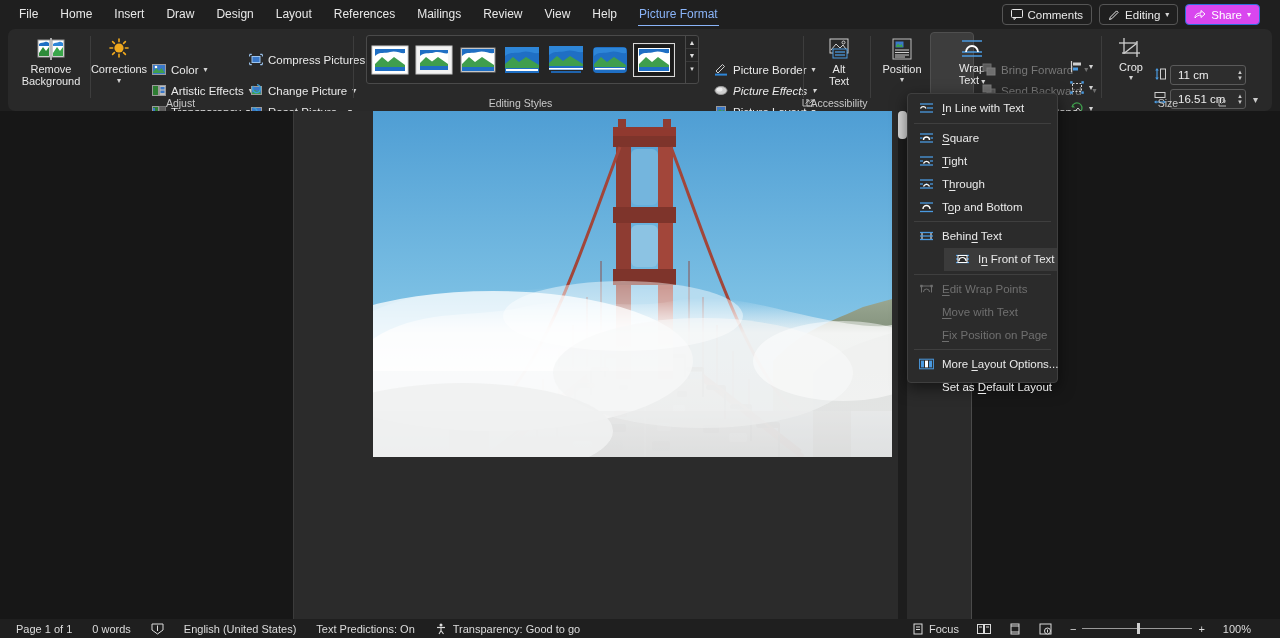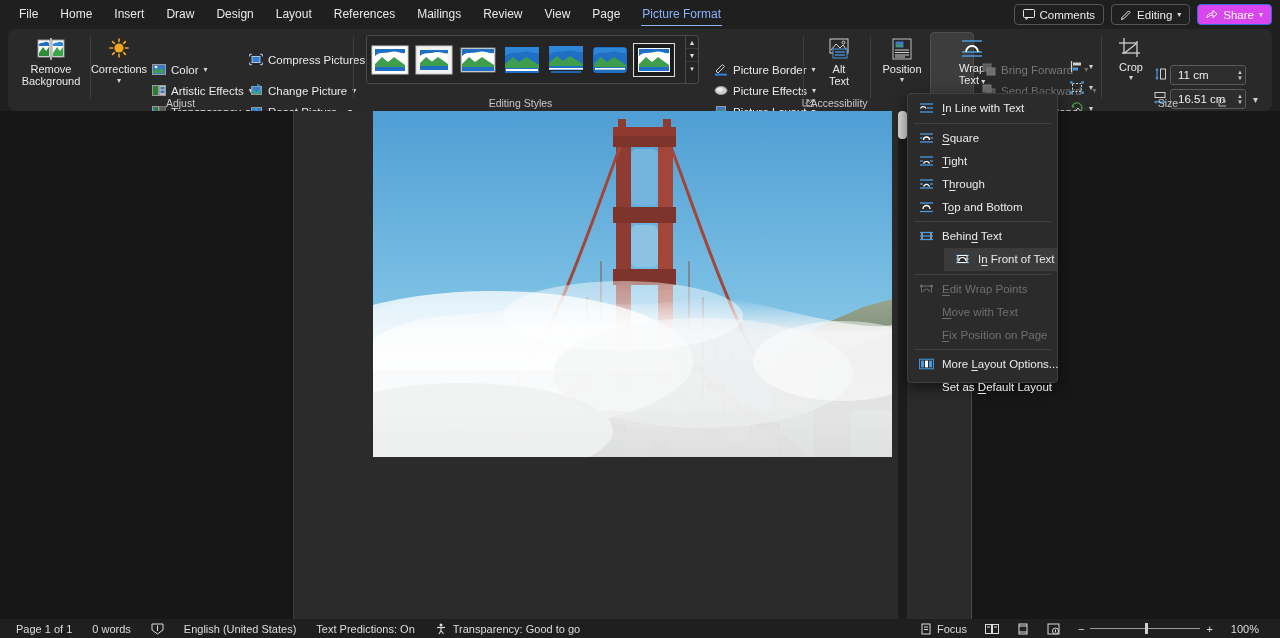--- a/index.html
+++ b/index.html
@@ -25,21 +25,21 @@
     height:29px; line-height:29px; padding:0 11px;
     font-size:12px; color:#e8e8e8; cursor:default; white-space:nowrap;
     position:relative;
   }
   .tab.active { color:#8ab4f8; }
   .tab.active:after {
     content:""; position:absolute; left:10px; right:10px; bottom:3px;
     height:1.5px; background:#8ab4f8;
   }
   .menu-right {
-    margin-left:auto; display:flex; align-items:center; gap:7px; padding-right:8px;
+    margin-left:auto; display:flex; align-items:center; gap:7px; padding-right:20px;
   }
   .mbtn {
     height:21px; border:1px solid #555; border-radius:4px;
     background:transparent; color:#eaeaea; font-size:11.5px;
     display:flex; align-items:center; gap:5px; padding:0 8px; white-space:nowrap;
   }
   .mbtn.primary { background:#d946ef; border-color:#2b6ed9; color:#fff; }
   .caret { font-size:8px; opacity:.9; }
 
   
@@ -144,21 +144,21 @@
   u { text-decoration:underline; text-underline-offset:1.5px; }
 
   
   .status {
     position:absolute; left:0; bottom:0; width:1280px; height:19px;
     background:#1f1f1f; display:flex; align-items:center;
     font-size:11px; color:#dcdcdc;
   }
   .st-left { display:flex; align-items:center; gap:0; padding-left:6px; }
   .st-left > * { padding:0 10px; white-space:nowrap; display:flex; align-items:center; gap:5px;}
-  .st-right { margin-left:auto; display:flex; align-items:center; padding-right:12px; }
+  .st-right { margin-left:auto; display:flex; align-items:center; padding-right:20px; }
   .st-right > * { padding:0 9px; display:flex; align-items:center; gap:5px; white-space:nowrap;}
   .zoomslider { display:flex; align-items:center; gap:6px; }
   .track { width:110px; height:1px; background:#9a9a9a; position:relative; }
   .knob { position:absolute; left:55px; top:-5px; width:3px; height:11px; background:#cfcfcf; }
 </style>
 </head>
 <body>
 
 <div class="app">
 
@@ -167,21 +167,21 @@
       <div class="tab">File</div>
       <div class="tab">Home</div>
       <div class="tab">Insert</div>
       <div class="tab">Draw</div>
       <div class="tab">Design</div>
       <div class="tab">Layout</div>
       <div class="tab">References</div>
       <div class="tab">Mailings</div>
       <div class="tab">Review</div>
       <div class="tab">View</div>
-      <div class="tab">Page</div>
+      <div class="tab">Help</div>
       <div class="tab active">Picture Format</div>
     </div>
     <div class="menu-right">
       <div class="mbtn">
         <span class="ico">
           <svg width="12" height="11" viewBox="0 0 12 11">
               <rect x="0.5" y="0.5" width="11" height="8" rx="1" fill="none" stroke="#e8e8e8"></rect>
               <path d="M3 8.5 L3 10.5 L5.5 8.5" fill="none" stroke="#e8e8e8"></path>
             </svg>
         </span>
@@ -411,21 +411,21 @@
         <span class="ico">
           <svg width="14" height="13" viewBox="0 0 14 13">
                 <path d="M2 8 L8.5 1.5 L10.5 3.5 L4 10 Z" fill="none" stroke="#cfcfcf"></path>
                 <rect x="1" y="10.6" width="12" height="2" fill="#2e86d8"></rect>
               </svg>
         </span>
         <span class="lbl">Picture Border</span>
         <span class="caret">▾</span>
       </div>
 
-      <div class="smallrow" style="left:352px; top:52px;">
+      <div class="smallrow" style="left:352px; top:52px;font-style:italic;">
         <span class="ico">
           <svg width="14" height="13" viewBox="0 0 14 13">
                 <ellipse cx="7" cy="6.5" rx="6" ry="4" fill="#cfcfcf" stroke="#9a9a9a"></ellipse>
                 <ellipse cx="5.5" cy="5.5" rx="3" ry="2" fill="#ffffff" opacity=".6"></ellipse>
               </svg>
         </span>
         <span class="lbl">Picture Effects</span>
         <span class="caret">▾</span>
       </div>
 

